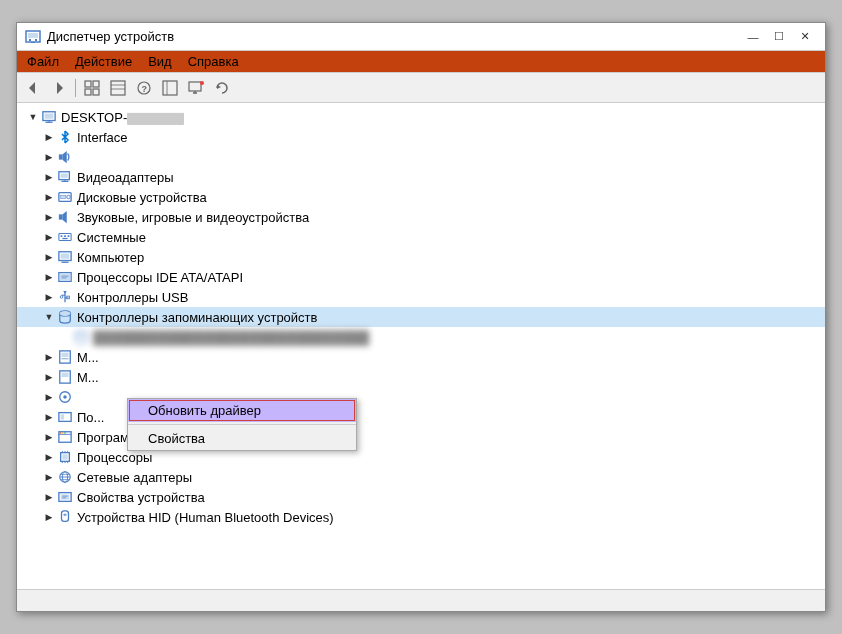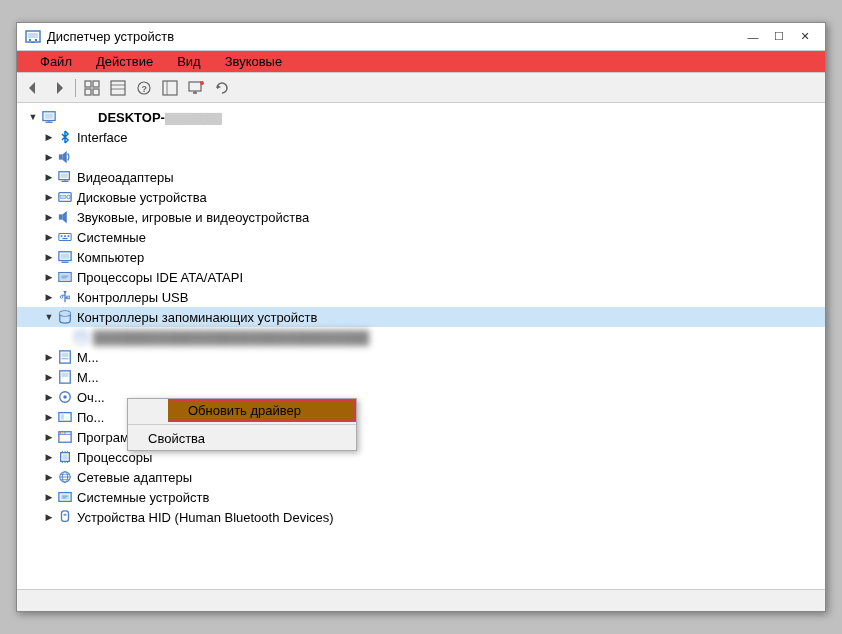--- a/index.html
+++ b/index.html
@@ -51,27 +51,27 @@
       border: none;
       background: transparent;
       cursor: pointer;
       font-size: 11px;
       display: flex;
       align-items: center;
       justify-content: center;
       color: #333;
     }
     .menu-bar {
-      background: #ef4444;
-      display: flex;
-      padding: 2px 17px;
+      background: #c2410c;
+      display: flex;
+      padding: 2px 4px;
       border-bottom: 1px solid #ccc;
       height: 22px;
       align-items: center;
-      gap: 12px;
+      gap: 4px;
     }
     .menu-item {
       padding: 1px 6px;
       cursor: pointer;
       font-size: 13px;
       color: #000;
     }
     .toolbar {
       background: #f0f0f0;
       border-bottom: 1px solid #ccc;
@@ -160,24 +160,23 @@
       top: 295px;
       left: 110px;
     }
     .context-menu-item {
       padding: 4px 20px;
       cursor: pointer;
       font-size: 13px;
       white-space: nowrap;
     }
     .context-menu-item.highlighted {
-      background: #a16207;
+      background: #c4b5fd;
       outline: 1.5px solid #d04040;
       outline-offset: -2px;
-      margin-left: 40px;
     }
     .context-menu-item.bold {
       font-weight: normal;
     }
     .context-menu-separator {
       height: 1px;
       background: #ccc;
       margin: 2px 0;
     }
     .status-bar {
@@ -218,21 +217,21 @@
       <button class="title-btn">—</button>
       <button class="title-btn">☐</button>
       <button class="title-btn close">✕</button>
     </div>
   </div>
 
   <div class="menu-bar">
     <span class="menu-item">Файл</span>
     <span class="menu-item">Действие</span>
     <span class="menu-item">Вид</span>
-    <span class="menu-item">Звуковые</span>
+    <span class="menu-item">Справка</span>
   </div>
 
   <div class="toolbar">
     <button class="toolbar-btn">
       <svg width="16" height="16" viewBox="0 0 16 16">
           <polygon points="10,2 4,8 10,14" fill="#666"></polygon>
         </svg>
     </button>
     <button class="toolbar-btn">
       <svg width="16" height="16" viewBox="0 0 16 16">
@@ -289,21 +288,21 @@
       <div class="tree-item" style="padding-left:8px;">
         <span class="chevron">▼</span>
         <span class="item-icon icon-computer">
           <svg width="14" height="14" viewBox="0 0 16 16">
             <rect x="1" y="2" width="14" height="10" fill="none" stroke="#4a7ec7" stroke-width="1.5"></rect>
             <rect x="3" y="4" width="10" height="6" fill="#c8dcf0"></rect>
             <line x1="4" y1="14" x2="12" y2="14" stroke="#4a7ec7" stroke-width="1.5"></line>
             <line x1="8" y1="12" x2="8" y2="14" stroke="#4a7ec7" stroke-width="1"></line>
           </svg>
         </span>
-        <span class="item-label" style="font-weight:700;margin-left:37px;">DESKTOP-<span style="background:#ccc;color:#ccc;border-radius:2px;font-size:10px;">████████</span></span>
+        <span class="item-label" style="font-weight:400;">DESKTOP-<span style="background:#ccc;color:#ccc;border-radius:2px;font-size:10px;">████████</span></span>
       </div>
 
       <div class="tree-item indent-1">
         <span class="chevron">▶</span>
         <span class="item-icon">
           <svg width="14" height="14" viewBox="0 0 10 14">
             <path d="M5,1 L8,4 L5,7 L8,10 L5,13 M5,1 L5,13 M5,7 L2,4 M5,7 L2,10" fill="none" stroke="#0078d7" stroke-width="1.5"></path>
           </svg>
         </span>
         <span class="item-label">Interface</span>
@@ -457,21 +456,20 @@
       </div>
 
       <div class="tree-item indent-1">
         <span class="chevron">▶</span>
         <span class="item-icon">
           <svg width="14" height="14" viewBox="0 0 16 16">
               <circle cx="8" cy="8" r="6" fill="none" stroke="#4a7ec7" stroke-width="1.5"></circle>
               <circle cx="8" cy="8" r="2" fill="#4a7ec7"></circle>
             </svg>
         </span>
-        <span class="item-label">Оч...</span>
       </div>
 
       <div class="tree-item indent-1">
         <span class="chevron">▶</span>
         <span class="item-icon">
           <svg width="14" height="14" viewBox="0 0 16 16">
               <rect x="1" y="3" width="14" height="10" fill="none" stroke="#4a7ec7" stroke-width="1.5"></rect>
               <rect x="3" y="5" width="4" height="6" fill="#c8dcf0"></rect>
             </svg>
         </span>
@@ -526,21 +524,21 @@
       <div class="tree-item indent-1">
         <span class="chevron">▶</span>
         <span class="item-icon">
           <svg width="14" height="14" viewBox="0 0 16 16">
               <rect x="1" y="3" width="14" height="10" fill="none" stroke="#4a7ec7" stroke-width="1.5"></rect>
               <rect x="3" y="5" width="10" height="6" fill="#c8dcf0"></rect>
               <line x1="5" y1="7" x2="11" y2="7" stroke="#4a7ec7" stroke-width="0.8"></line>
               <line x1="5" y1="9" x2="9" y2="9" stroke="#4a7ec7" stroke-width="0.8"></line>
             </svg>
         </span>
-        <span class="item-label">Системные устройств</span>
+        <span class="item-label">Свойства устройства</span>
       </div>
 
       <div class="tree-item indent-1">
         <span class="chevron">▶</span>
         <span class="item-icon">
           <svg width="14" height="14" viewBox="0 0 16 16">
               <rect x="4" y="1" width="8" height="12" rx="3" fill="none" stroke="#4a7ec7" stroke-width="1.5"></rect>
               <line x1="8" y1="4" x2="8" y2="7" stroke="#4a7ec7" stroke-width="1"></line>
               <line x1="6" y1="5.5" x2="10" y2="5.5" stroke="#4a7ec7" stroke-width="1"></line>
             </svg>

